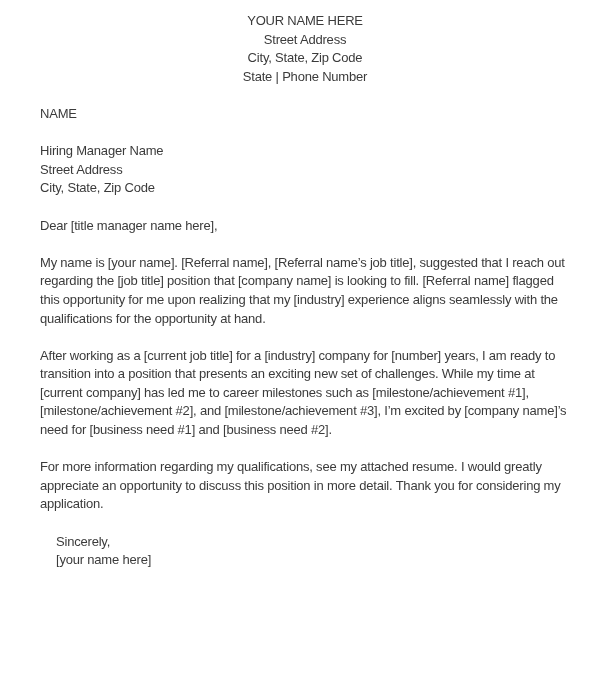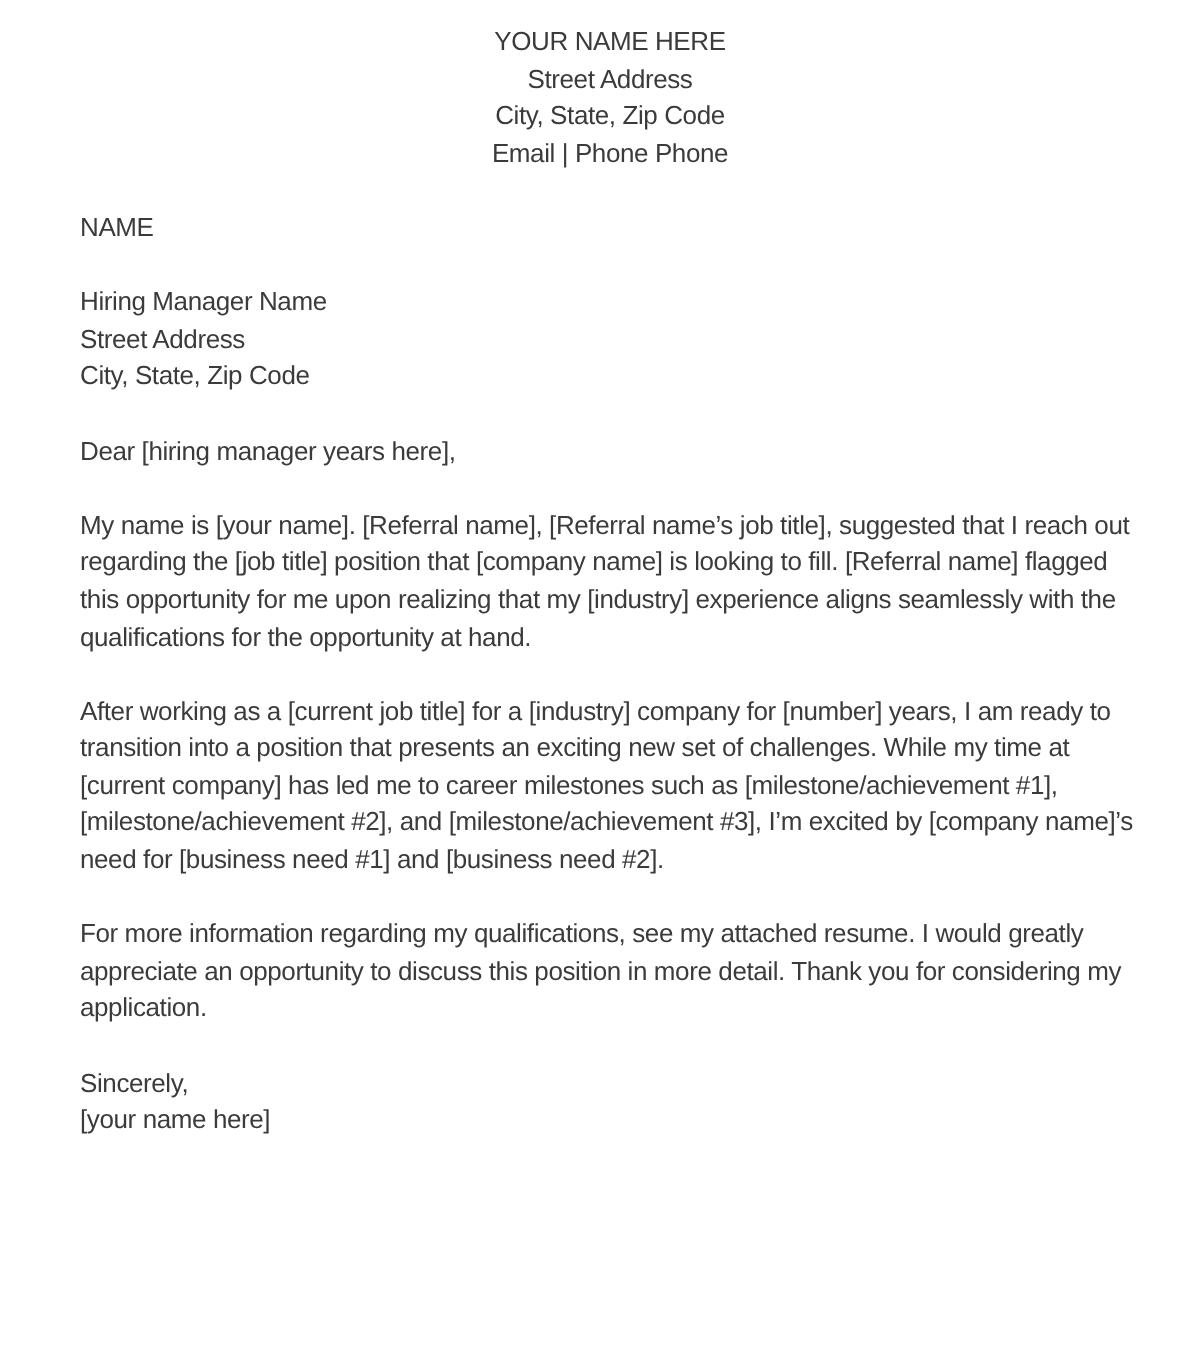--- a/index.html
+++ b/index.html
@@ -30,46 +30,46 @@
   }
   .block {
     margin: 0 0 18.6px 0;
     max-width: 532px;
   }
   .para {
     margin: 0 0 18.6px 0;
     max-width: 532px;
   }
   .closing {
-    margin: 0;
+    margin: 16px;
     max-width: 532px;
   }
   .line { display: block; }
 </style>
 </head>
 <body>
 
 <div class="page">
 
   <header class="letter-header">
     <span class="line">YOUR NAME HERE</span>
     <span class="line">Street Address</span>
     <span class="line">City, State, Zip Code</span>
-    <span class="line">Email | Phone Phone</span>
+    <span class="line">State | Phone Number</span>
   </header>
 
   <div class="block">NAME</div>
 
   <div class="block">
     <span class="line">Hiring Manager Name</span>
     <span class="line">Street Address</span>
     <span class="line">City, State, Zip Code</span>
   </div>
 
-  <div class="block">Dear [hiring manager years here],</div>
+  <div class="block">Dear [title manager name here],</div>
 
   <p class="para">My name is [your name]. [Referral name], [Referral name’s job title], suggested that I reach out regarding the [job title] position that [company name] is looking to fill. [Referral name] flagged this opportunity for me upon realizing that my [industry] experience aligns seamlessly with the qualifications for the opportunity at hand.</p>
   <p class="para">After working as a [current job title] for a [industry] company for [number] years, I am ready to transition into a position that presents an exciting new set of challenges. While my time at [current company] has led me to career milestones such as [milestone/achievement #1], [milestone/achievement #2], and [milestone/achievement #3], I’m excited by [company name]’s need for [business need #1] and [business need #2].</p>
   <p class="para">For more information regarding my qualifications, see my attached resume. I would greatly appreciate an opportunity to discuss this position in more detail. Thank you for considering my application.</p>
 
   <div class="closing">
     <span class="line">Sincerely,</span>
     <span class="line">[your name here]</span>
   </div>
 

